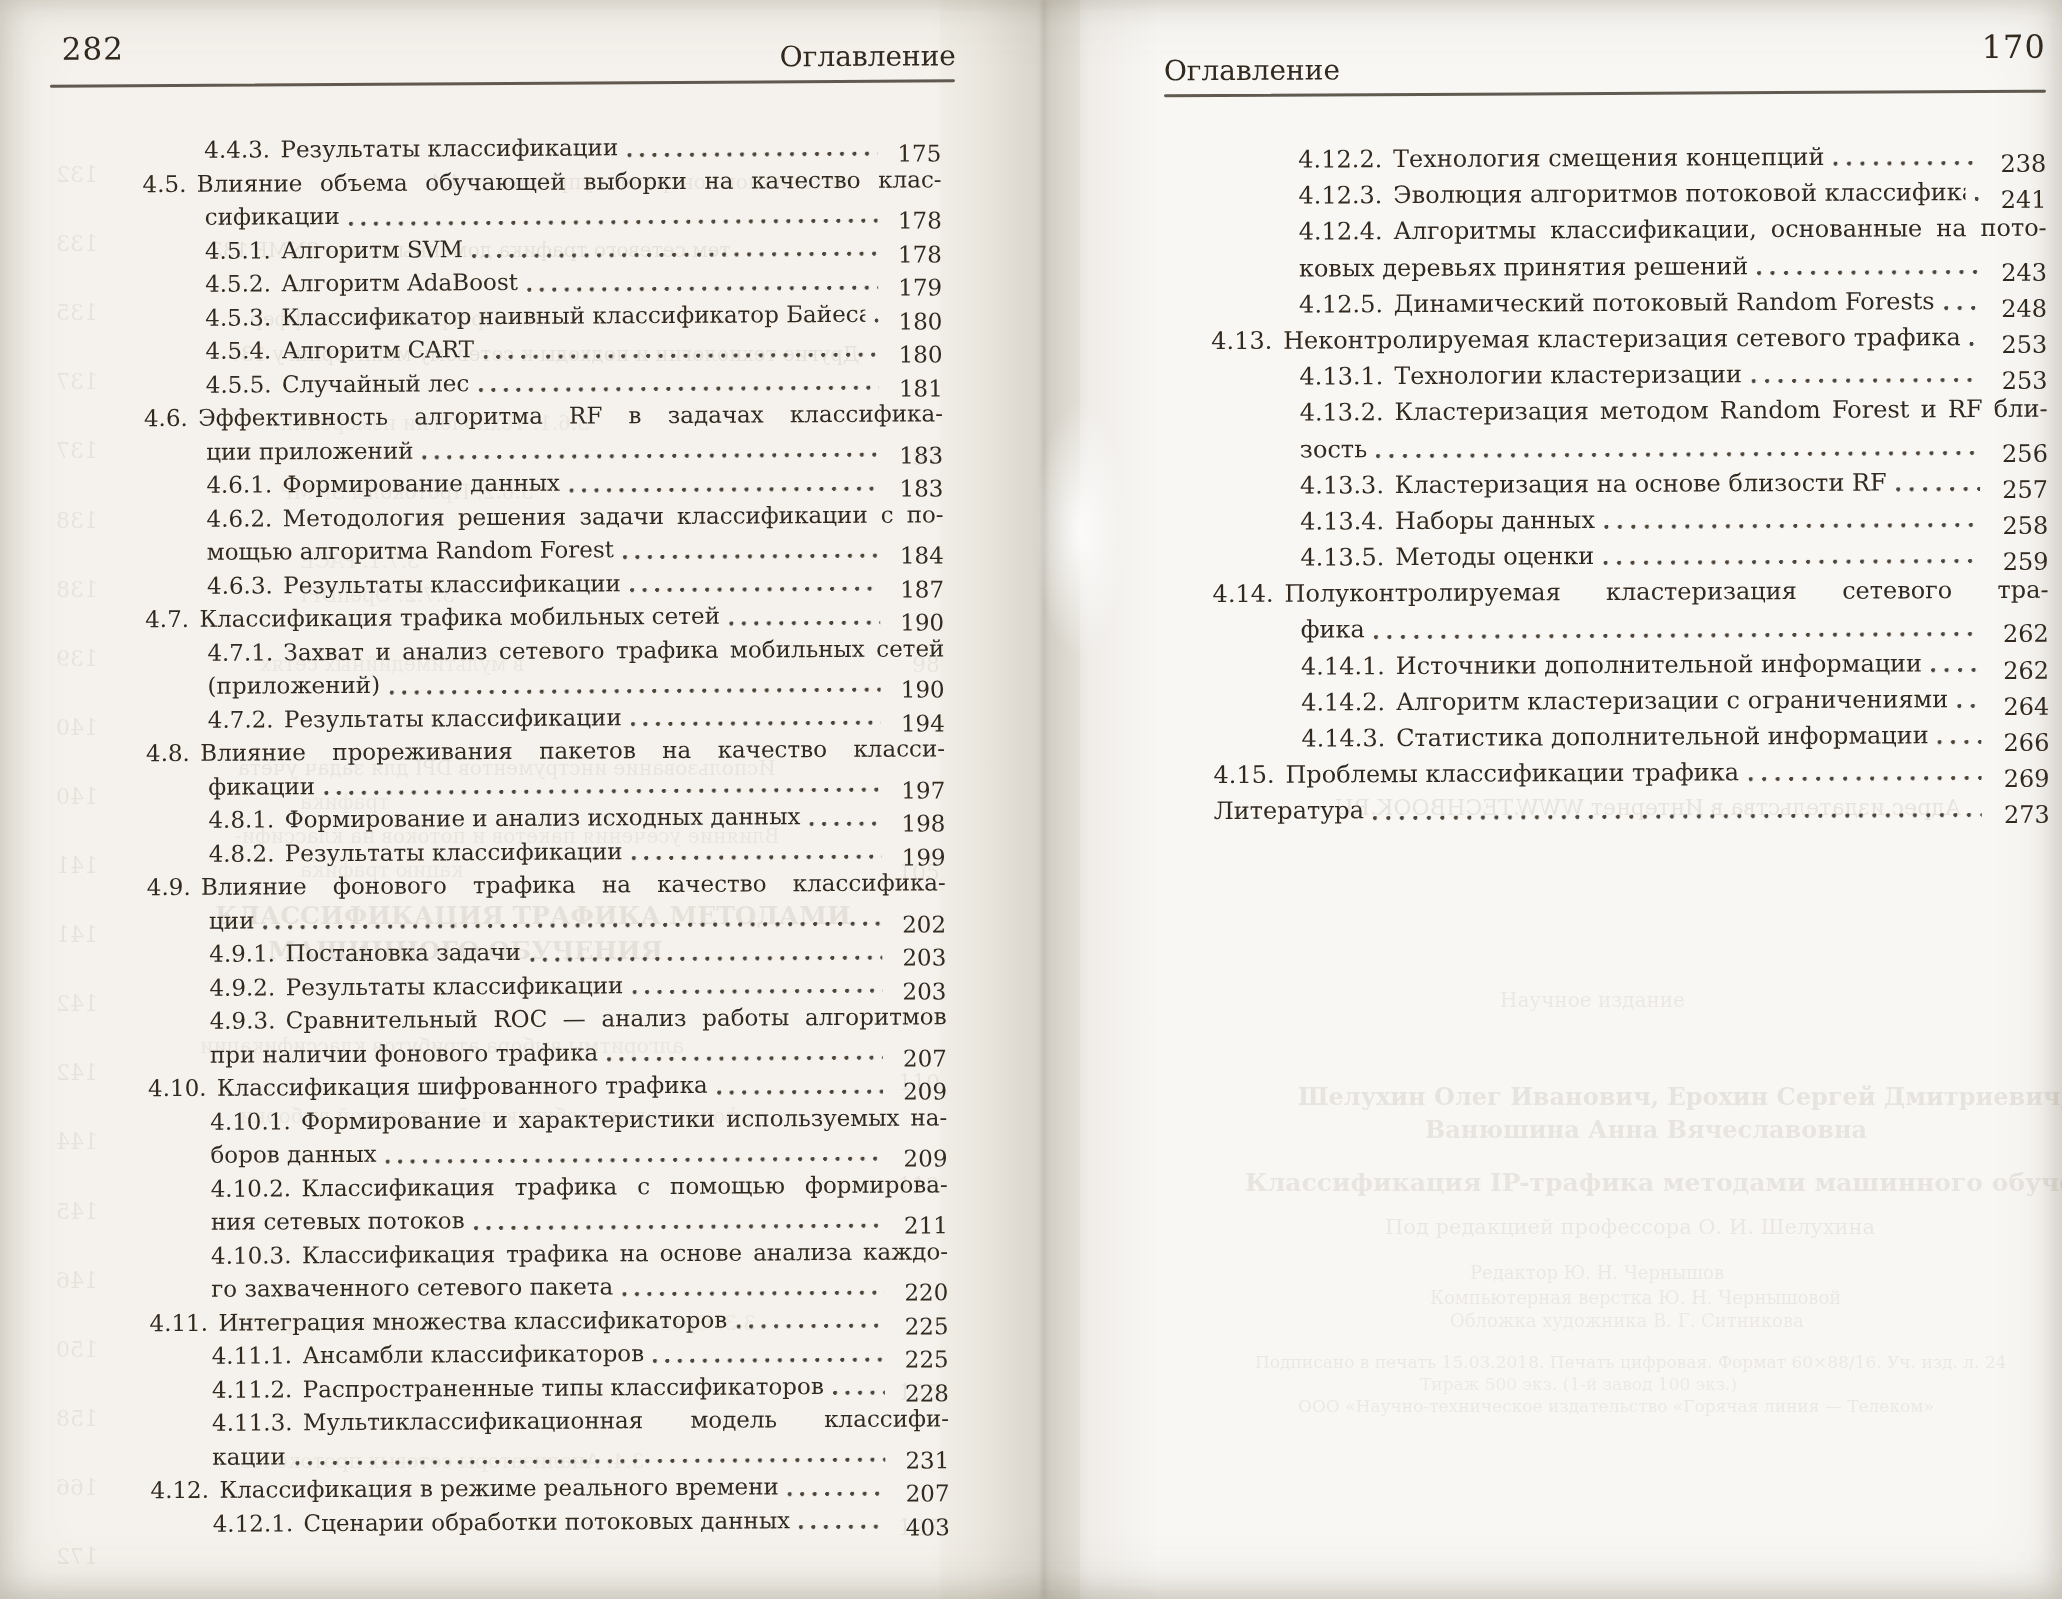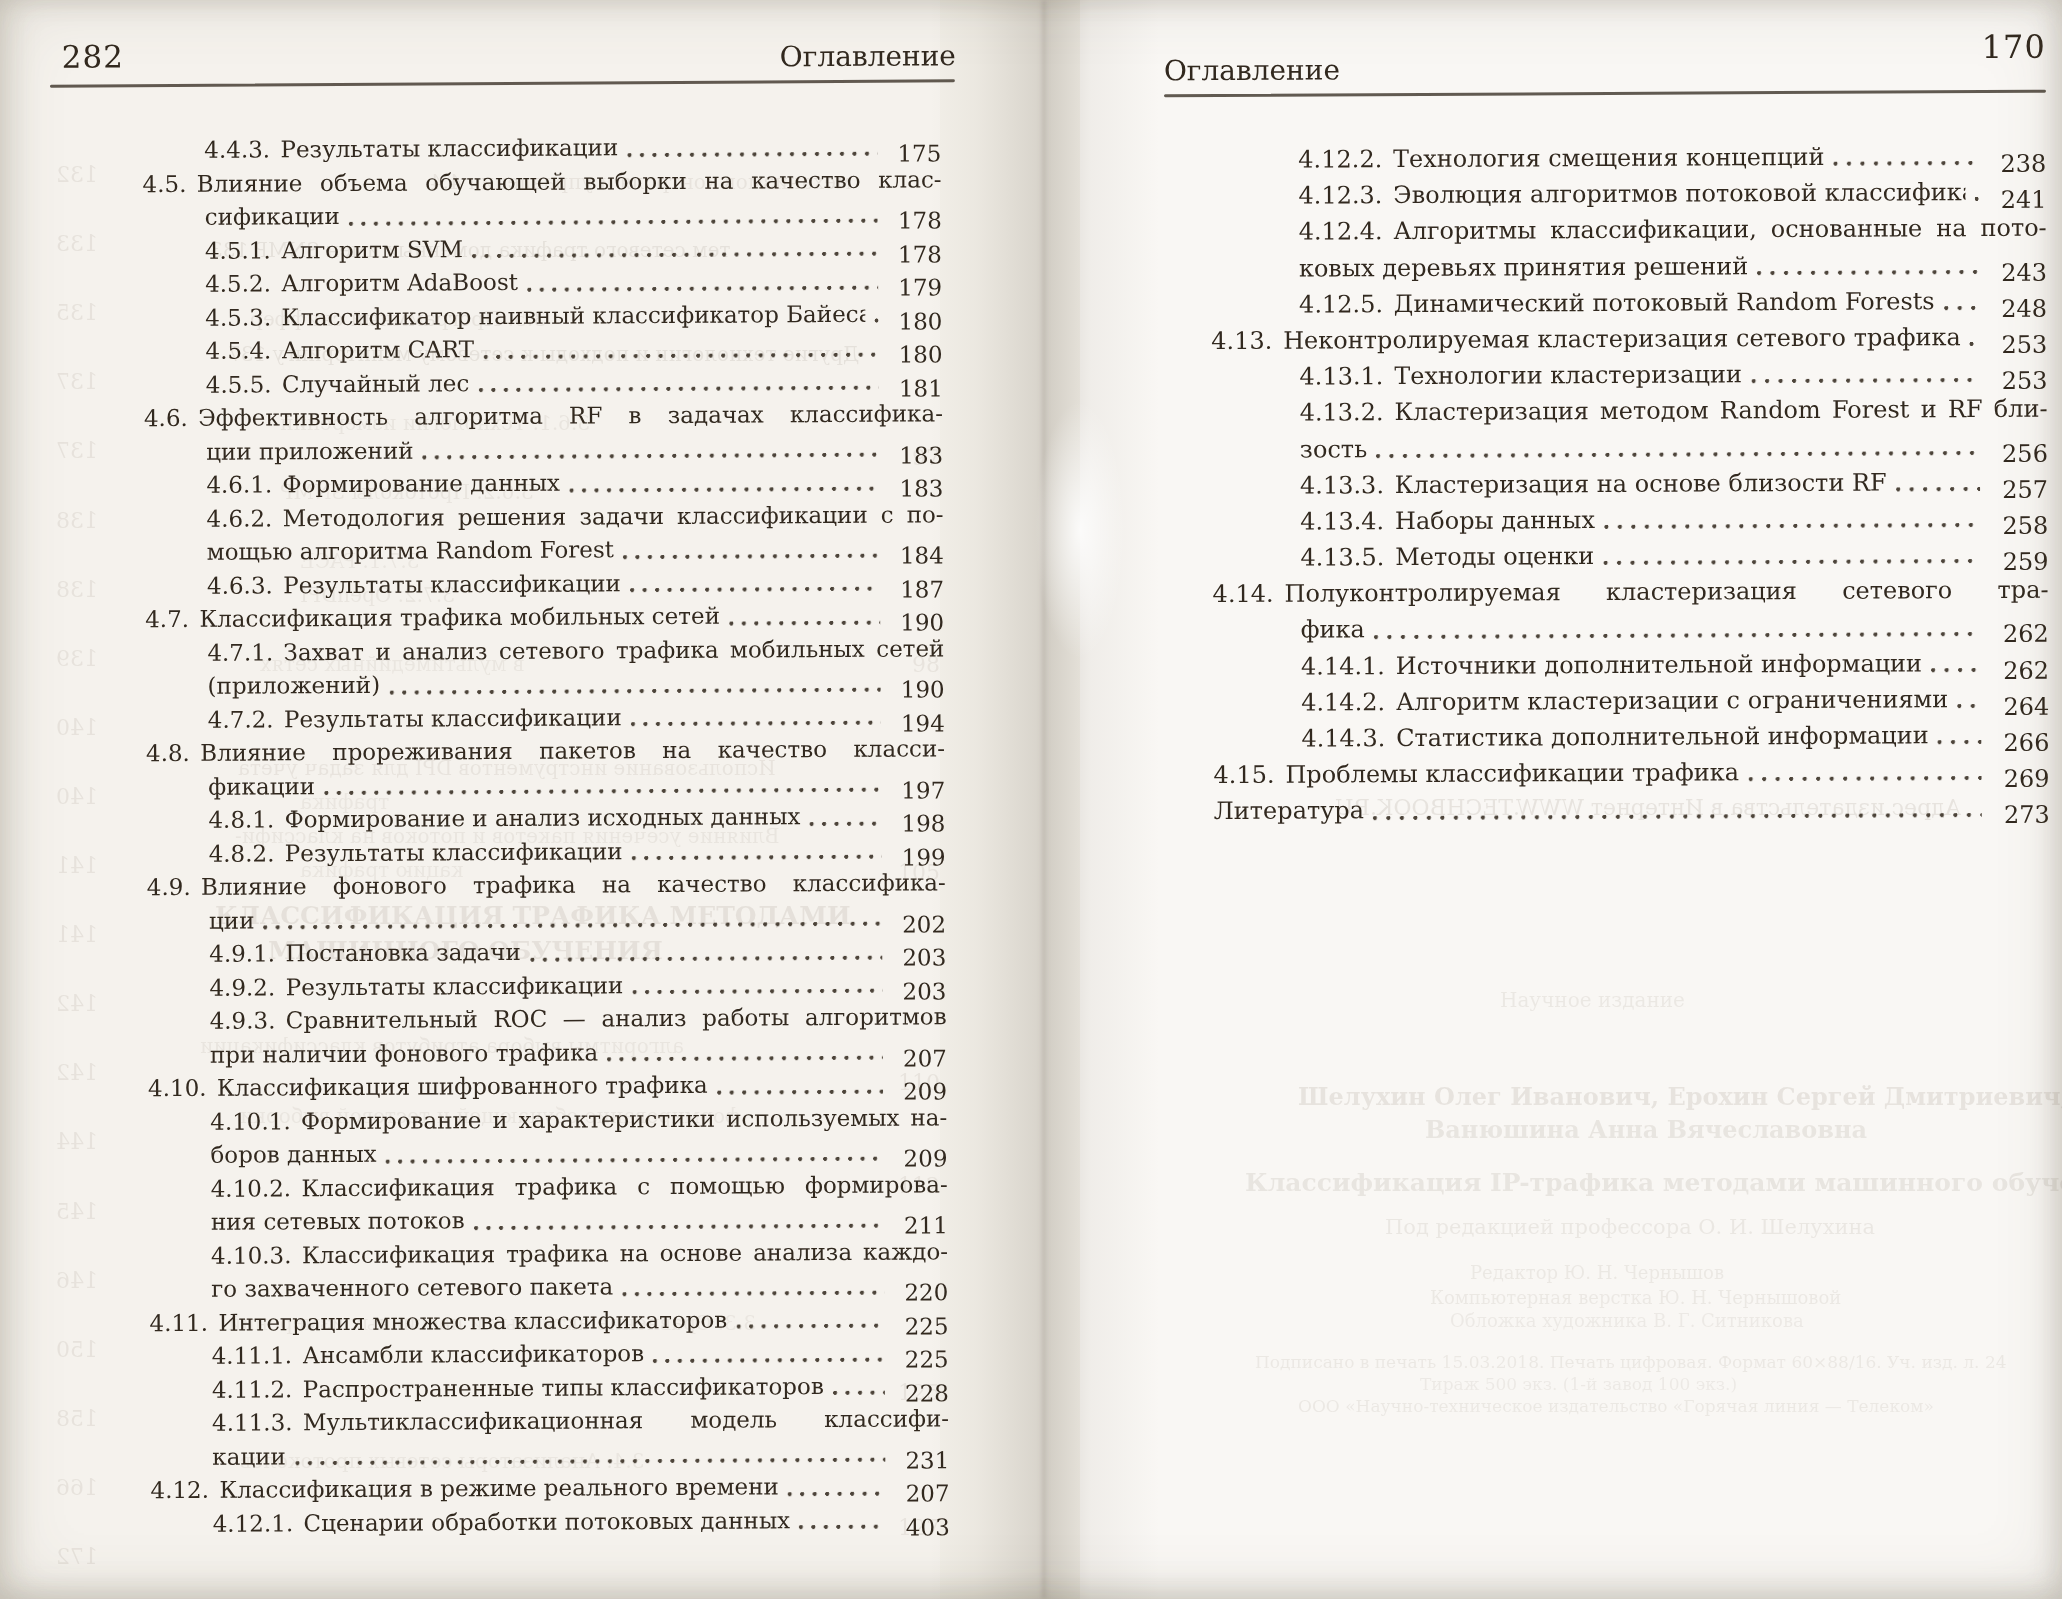--- a/index.html
+++ b/index.html
@@ -119,21 +119,21 @@
     <div class="bleedline" style="left: 1298px; top: 1396px; font-size: 17px; opacity: 0.12;">ООО «Научно-техническое издательство «Горячая линия — Телеком»</div>
   </div>
 
 <div class="layer">
   <div class="gutter"></div>
   <div class="crease"></div>
   <div class="gutter-spot"></div>
 </div>
 
 <div class="layer tilt-l">
-  <div class="hdr-num" style="left:62px;top:36px;">282</div>
+  <div class="hdr-num" style="left:62px;top:28px;">282</div>
   <div class="hdr-word" style="left:780px;top:42px;width:172px;text-align:right;">Оглавление</div>
   <div class="rule" style="left:50px;top:82px;width:905px;"></div>
   <div class="toc toc-left" id="toc-left">
       <div class="trow tlast" style="padding-left: 62px;">
         <span class="num">4.4.3.</span>
         <span class="txt">Результаты классификации</span>
         <span class="leader"></span>
         <span class="pgn">175</span>
       </div>
       <div class="trow tfill"><span class="num">4.5.</span><span class="txt">Влияние объема обучающей выборки на качество клас-</span></div>

